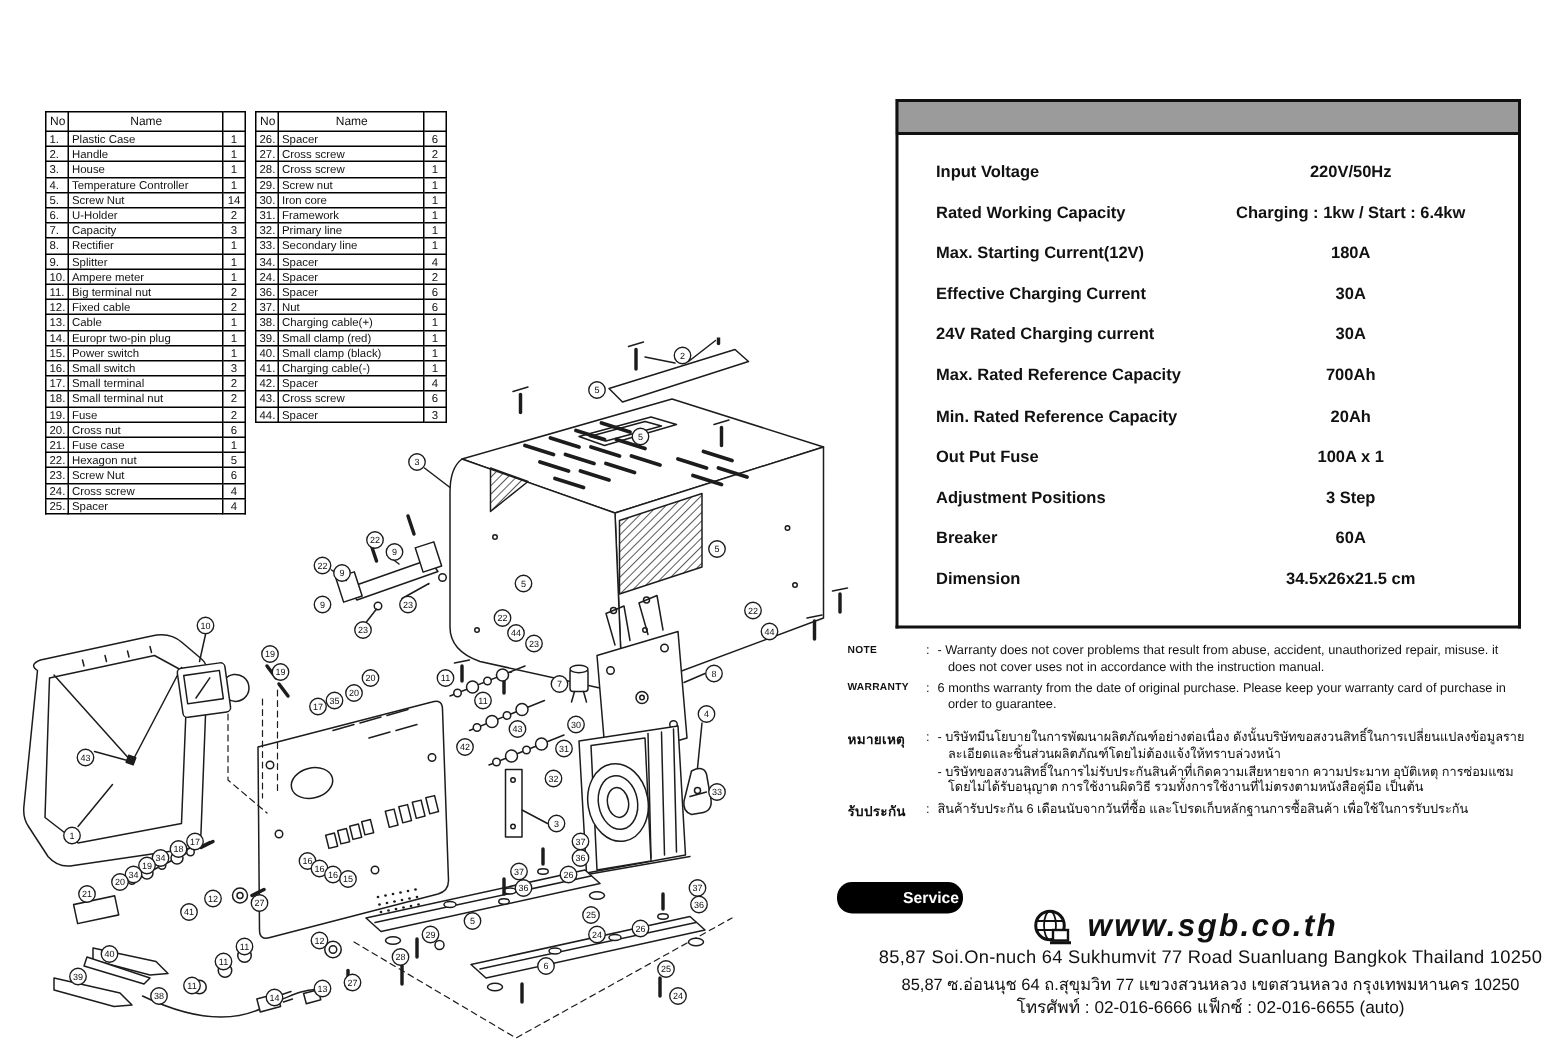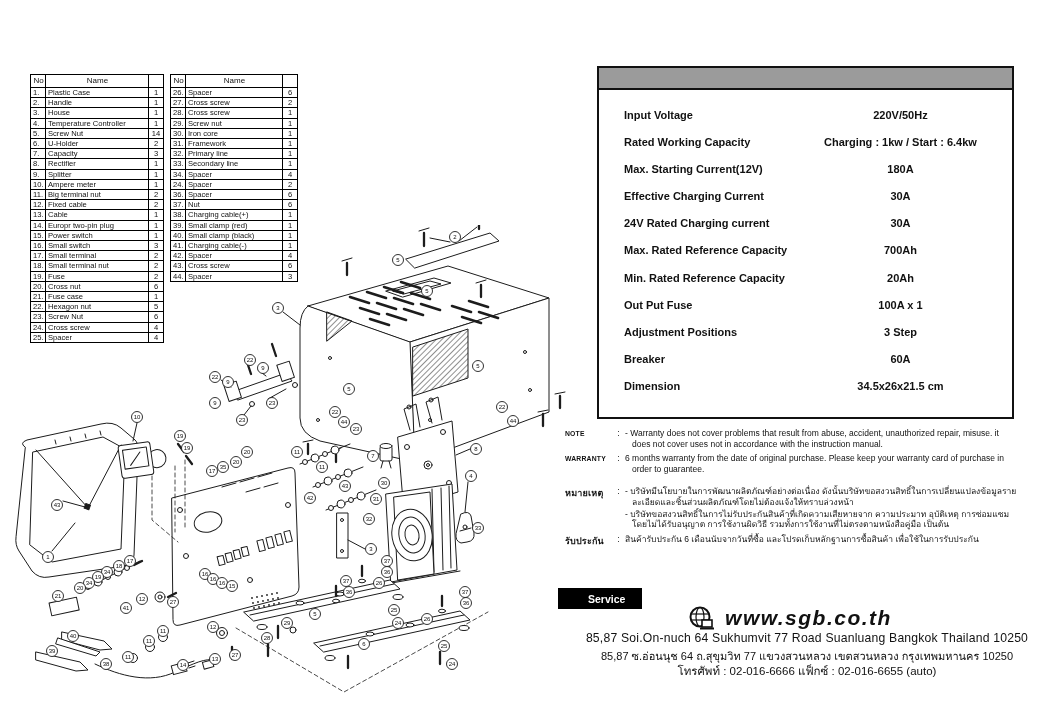--- a/index.html
+++ b/index.html
@@ -26,21 +26,21 @@
   .notes{position:absolute;left:565px;top:428px;width:452px;}
   .nrow{display:flex;margin-bottom:3px;}
   .nlabel{width:47px;font-weight:bold;font-size:6.8px;padding-top:2px;letter-spacing:.2px;}
   .nlabel.th{font-size:9px;padding-top:0;}
   .ncolon{width:13px;font-size:8.5px;text-align:center;}
   .ntext{flex:1;font-size:8.5px;line-height:10.6px;}
   .ntext p{margin:0 0 1px;padding-left:7px;text-indent:-7px;}
   .gap{height:8px;}
   
   .service-badge{position:absolute;left:558px;top:588px;width:84px;height:21px;background:#000;
-        border-radius:0;display:flex;align-items:center;gap:11px;padding:0 19px;box-sizing:border-box;}
+        border-radius:10px;display:flex;align-items:center;gap:25px;padding:0 19px;box-sizing:border-box;}
   .service-label{color:#fff;font-size:10.5px;font-weight:bold;}
   .site-row{position:absolute;left:580px;top:606px;width:420px;display:flex;justify-content:center;
         align-items:center;gap:10px;}
   .site-url{font-size:21px;font-weight:bold;font-style:italic;letter-spacing:1.5px;}
   .addr{position:absolute;left:577px;width:460px;text-align:center;}
   .addr-en{top:631px;font-size:12.2px;letter-spacing:.2px;}
   .addr-th{top:647px;font-size:11px;}
   .phone-th{top:662px;font-size:11.5px;}
   
   #diagram{position:absolute;left:0;top:225px;}

